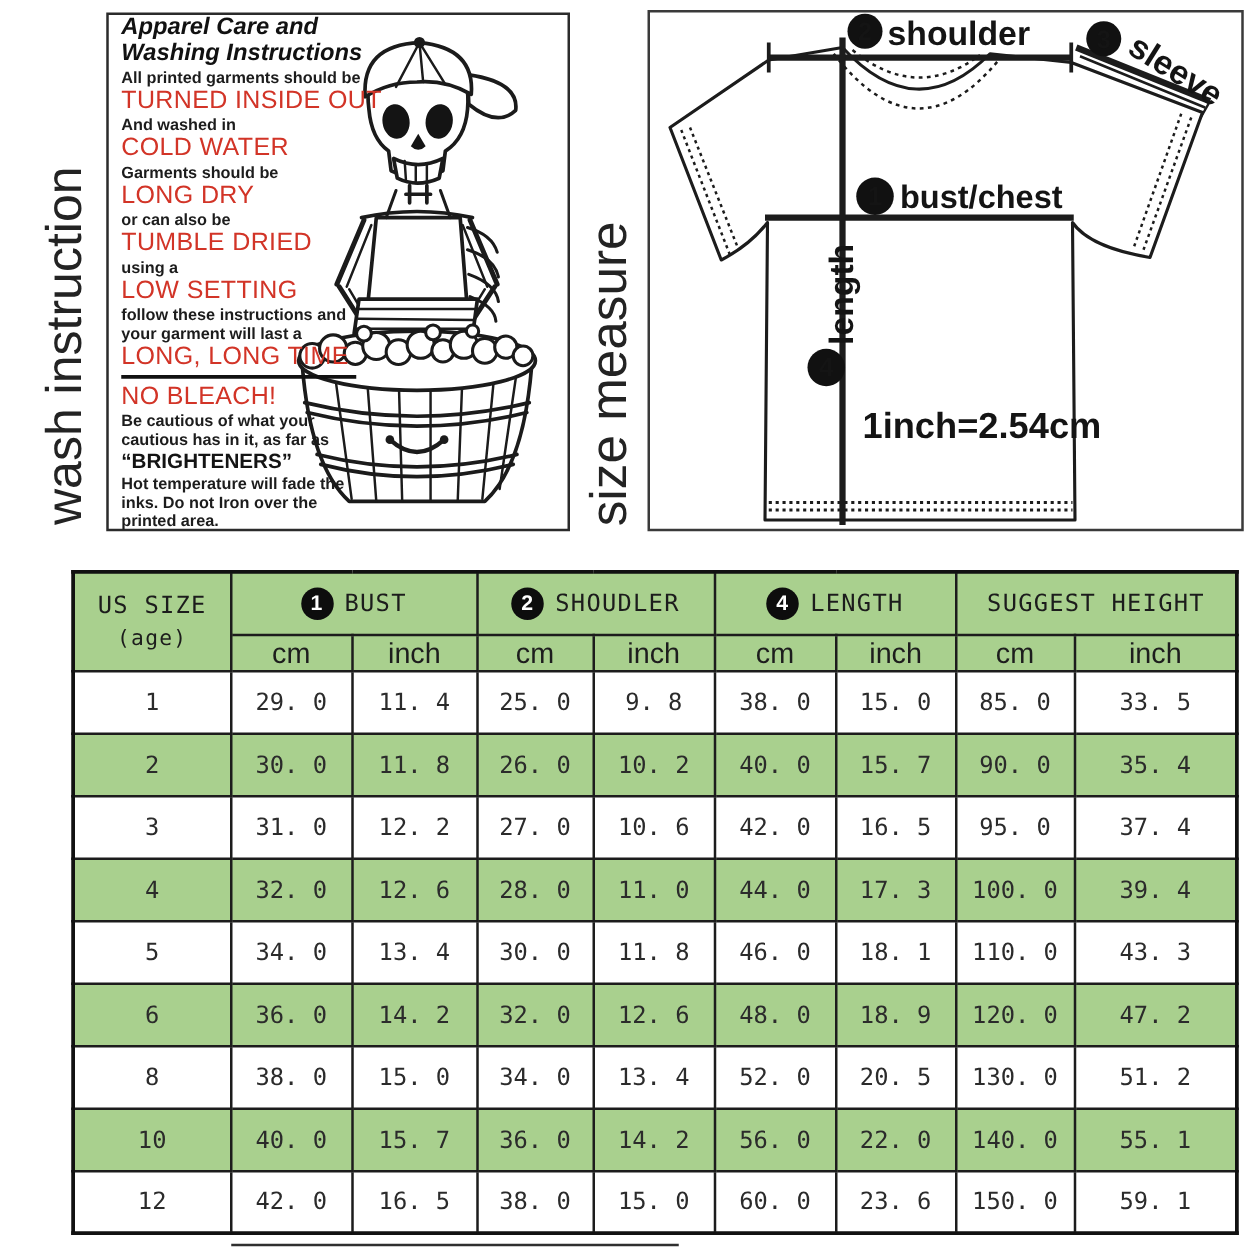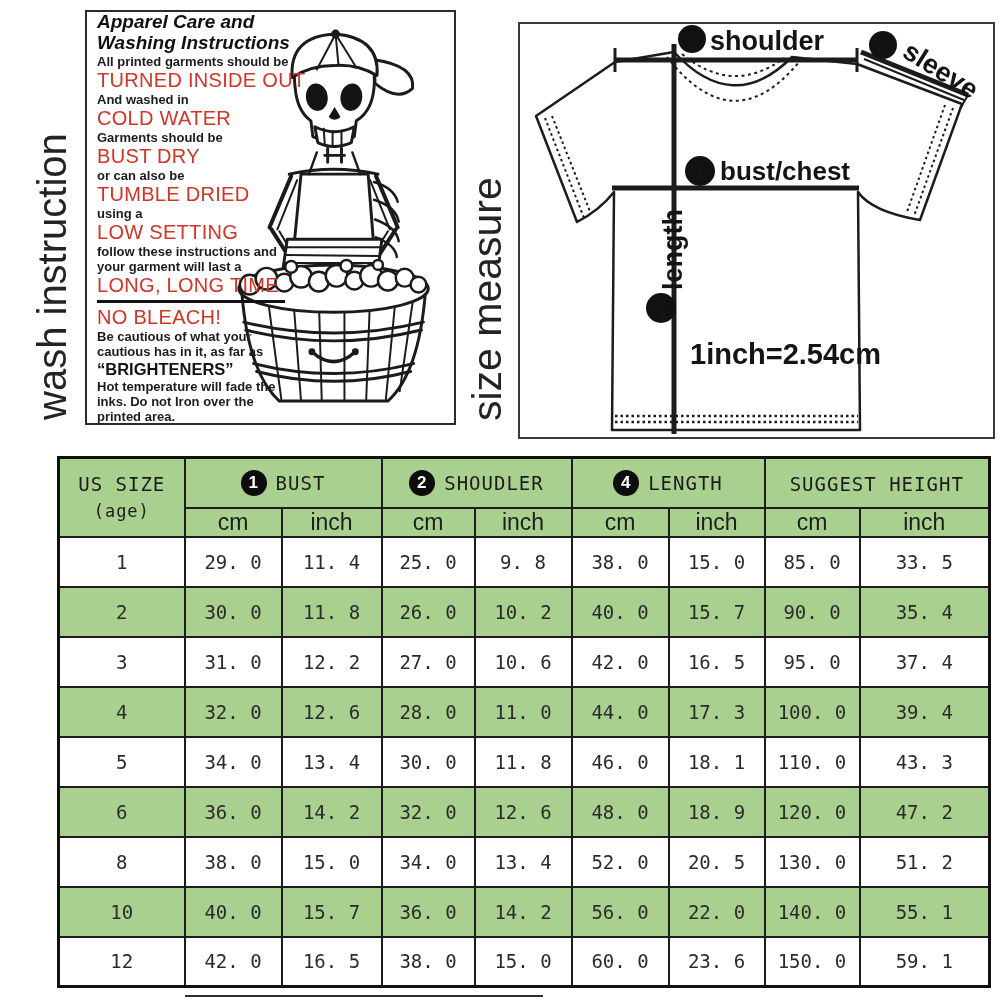--- a/index.html
+++ b/index.html
@@ -17,21 +17,21 @@
             border:2px solid #2b2b2b;background:#fff;box-sizing:border-box;}
   .care-text{position:absolute;left:10px;top:0;width:228px;z-index:2;}
   .care-title{font-size:19px;line-height:1.1;font-weight:bold;font-style:italic;color:#111;}
   .l-small{font-size:13px;line-height:15px;font-weight:bold;color:#1c1c1c;}
   .l-red{font-size:20px;line-height:23px;font-weight:normal;color:var(--red,#d23427);letter-spacing:.3px;}
   .l-bb{font-size:16.5px;line-height:20px;font-weight:bold;color:#141414;}
   .l-div{height:3px;margin:3px 0;width:188px;background:#111;}
   .skeleton-wrap{position:absolute;right:2px;bottom:6px;width:222px;height:392px;z-index:1;}
 
   
-  .measure-box{position:absolute;left:518px;top:22px;width:477px;height:417px;
+  .measure-box{position:absolute;left:518px;top:8px;width:477px;height:417px;
                border:2px solid #3a3a3a;background:#fff;box-sizing:border-box;}
   .measure-box svg{display:block;}
   .measure-box text{font-family:"Liberation Sans",sans-serif;font-weight:bold;fill:#141414;}
 
   
   .size-table{position:absolute;left:57px;top:456px;border-collapse:collapse;table-layout:fixed;
               background:#fff;}
   .size-table th,.size-table td{border:2px solid #1c1c1c;text-align:center;vertical-align:middle;
               padding:0;box-sizing:border-box;}
   .size-table{border:3px solid #111;}
@@ -63,21 +63,21 @@
       <div class="care-title">
         <div>Apparel Care and</div>
         <div>Washing Instructions</div>
       </div>
       <div id="care-lines">
           <div class="l-small">All printed garments should be</div>
           <div class="l-red">TURNED INSIDE OUT</div>
           <div class="l-small">And washed in</div>
           <div class="l-red">COLD WATER</div>
           <div class="l-small">Garments should be</div>
-          <div class="l-red">BUST DRY</div>
+          <div class="l-red">LONG DRY</div>
           <div class="l-small">or can also be</div>
           <div class="l-red">TUMBLE DRIED</div>
           <div class="l-small">using a</div>
           <div class="l-red">LOW SETTING</div>
           <div class="l-small">follow these instructions and</div>
           <div class="l-small">your garment will last a</div>
           <div class="l-red">LONG, LONG TIME</div>
           <div class="l-div"></div>
           <div class="l-red">NO BLEACH!</div>
           <div class="l-small">Be cautious of what your</div>

